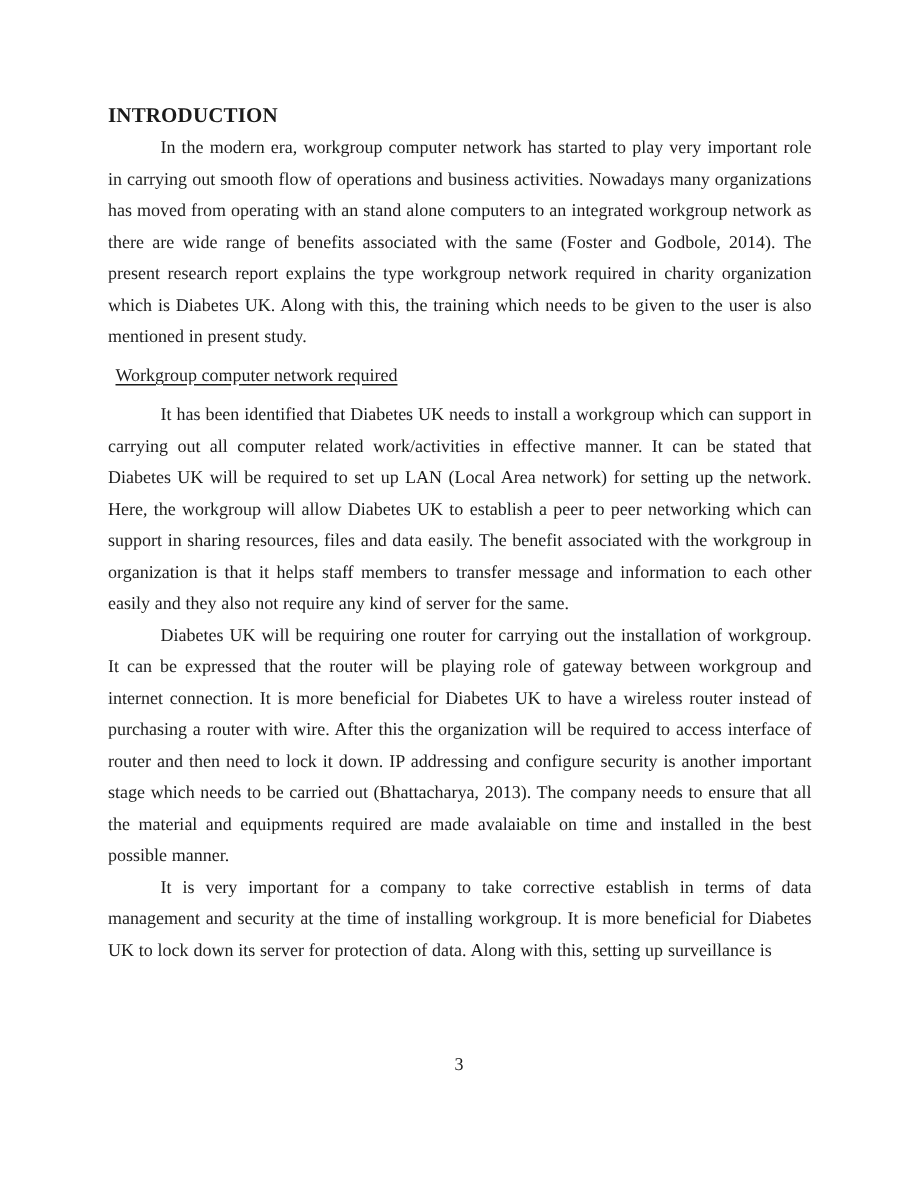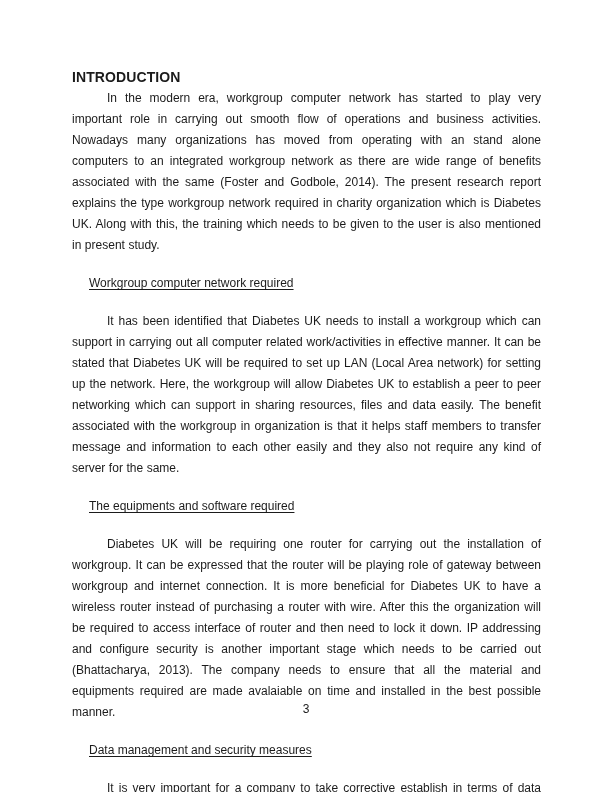--- a/index.html
+++ b/index.html
@@ -5,21 +5,21 @@
   html, body {
     margin: 0;
     padding: 0;
     background: #ffffff;
   }
   .page {
     position: relative;
     width: 612px;
     height: 792px;
     background: #ffffff;
-    font-family: Liberation Sans, sans-serif;
+    font-family: Liberation Serif, serif;
     color: #1b1b1b;
     overflow: hidden;
     box-sizing: border-box;
   }
   .content {
     position: absolute;
     left: 72px;
     top: 67px;
     width: 469px;
   }
@@ -29,21 +29,21 @@
     line-height: 21px;
     margin: 0;
     letter-spacing: 0.1px;
   }
   .doc-subheading {
     font-size: 12px;
     font-weight: normal;
     text-decoration: underline;
     text-underline-offset: 2px;
     line-height: 21px;
-    margin: 17px;
+    margin: 5px;
   }
   .doc-paragraph {
     font-size: 12px;
     line-height: 21px;
     margin: 0;
     text-align: justify;
     text-align-last: left;
     text-indent: 35px;
     word-spacing: 0.2px;
   }
@@ -60,20 +60,18 @@
 </style>
 </head>
 <body>
 
 <div class="page">
   <div class="content">
     <h1 class="doc-heading">INTRODUCTION</h1>
     <p class="doc-paragraph">In the modern era, workgroup computer network has started to play very important role in carrying out smooth flow of operations and business activities. Nowadays many organizations has moved from operating with an stand alone computers to an integrated workgroup network as there are wide range of benefits associated with the same (Foster and Godbole, 2014). The present research report explains the type workgroup network required in charity organization which is Diabetes UK. Along with this, the training which needs to be given to the user is also mentioned in present study.</p>
     <h2 class="doc-subheading">Workgroup computer network required</h2>
     <p class="doc-paragraph">It has been identified that Diabetes UK needs to install a workgroup which can support in carrying out all computer related work/activities in effective manner. It can be stated that Diabetes UK will be required to set up LAN (Local Area network) for setting up the network. Here, the workgroup will allow Diabetes UK to establish a peer to peer networking which can support in sharing resources, files and data easily. The benefit associated with the workgroup in organization is that it helps staff members to transfer message and information to each other easily and they also not require any kind of server for the same.</p>
-    <h2 class="doc-subheading">The equipments and software required</h2>
     <p class="doc-paragraph">Diabetes UK will be requiring one router for carrying out the installation of workgroup. It can be expressed that the router will be playing role of gateway between workgroup and internet connection. It is more beneficial for Diabetes UK to have a wireless router instead of purchasing a router with wire. After this the organization will be required to access interface of router and then need to lock it down. IP addressing and configure security is another important stage which needs to be carried out (Bhattacharya, 2013). The company needs to ensure that all the material and equipments required are made avalaiable on time and installed in the best possible manner.</p>
-    <h2 class="doc-subheading">Data management and security measures</h2>
     <p class="doc-paragraph">It is very important for a company to take corrective establish in terms of data management and security at the time of installing workgroup. It is more beneficial for Diabetes UK to lock down its server for protection of data. Along with this, setting up surveillance is</p>
   </div>
 
   <div class="page-footer">3</div>
 </div>
 
 </body></html>

